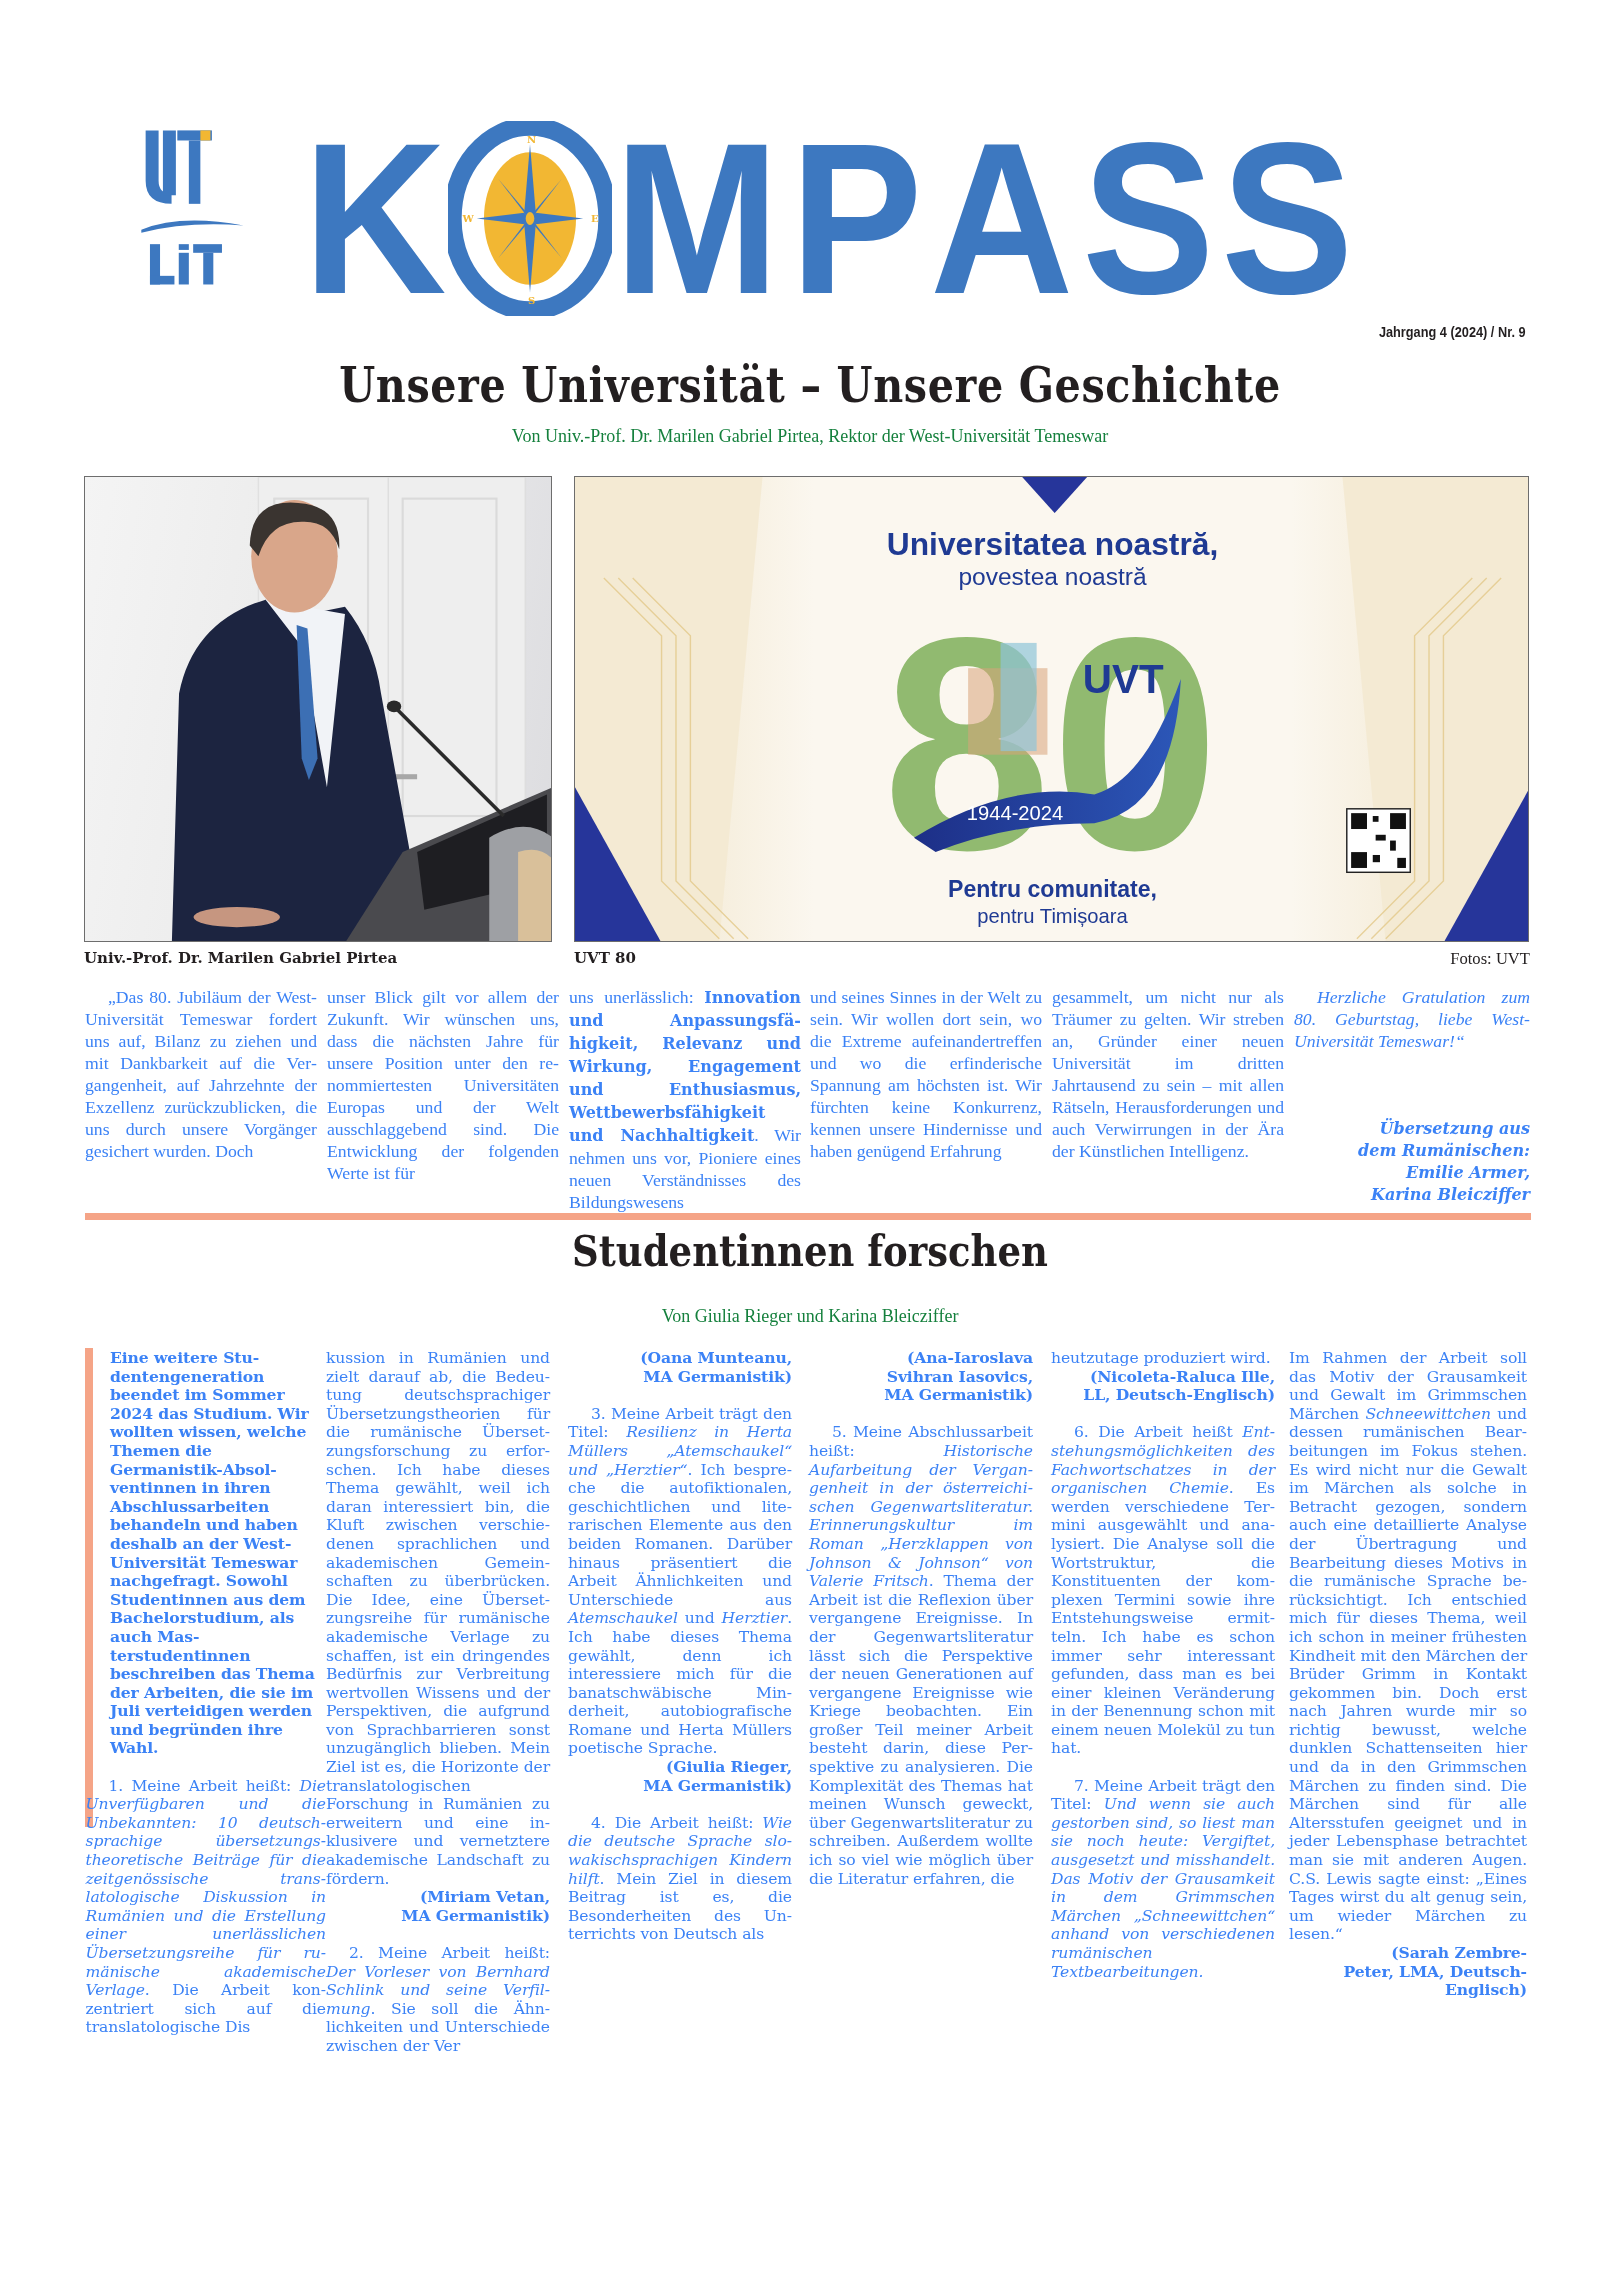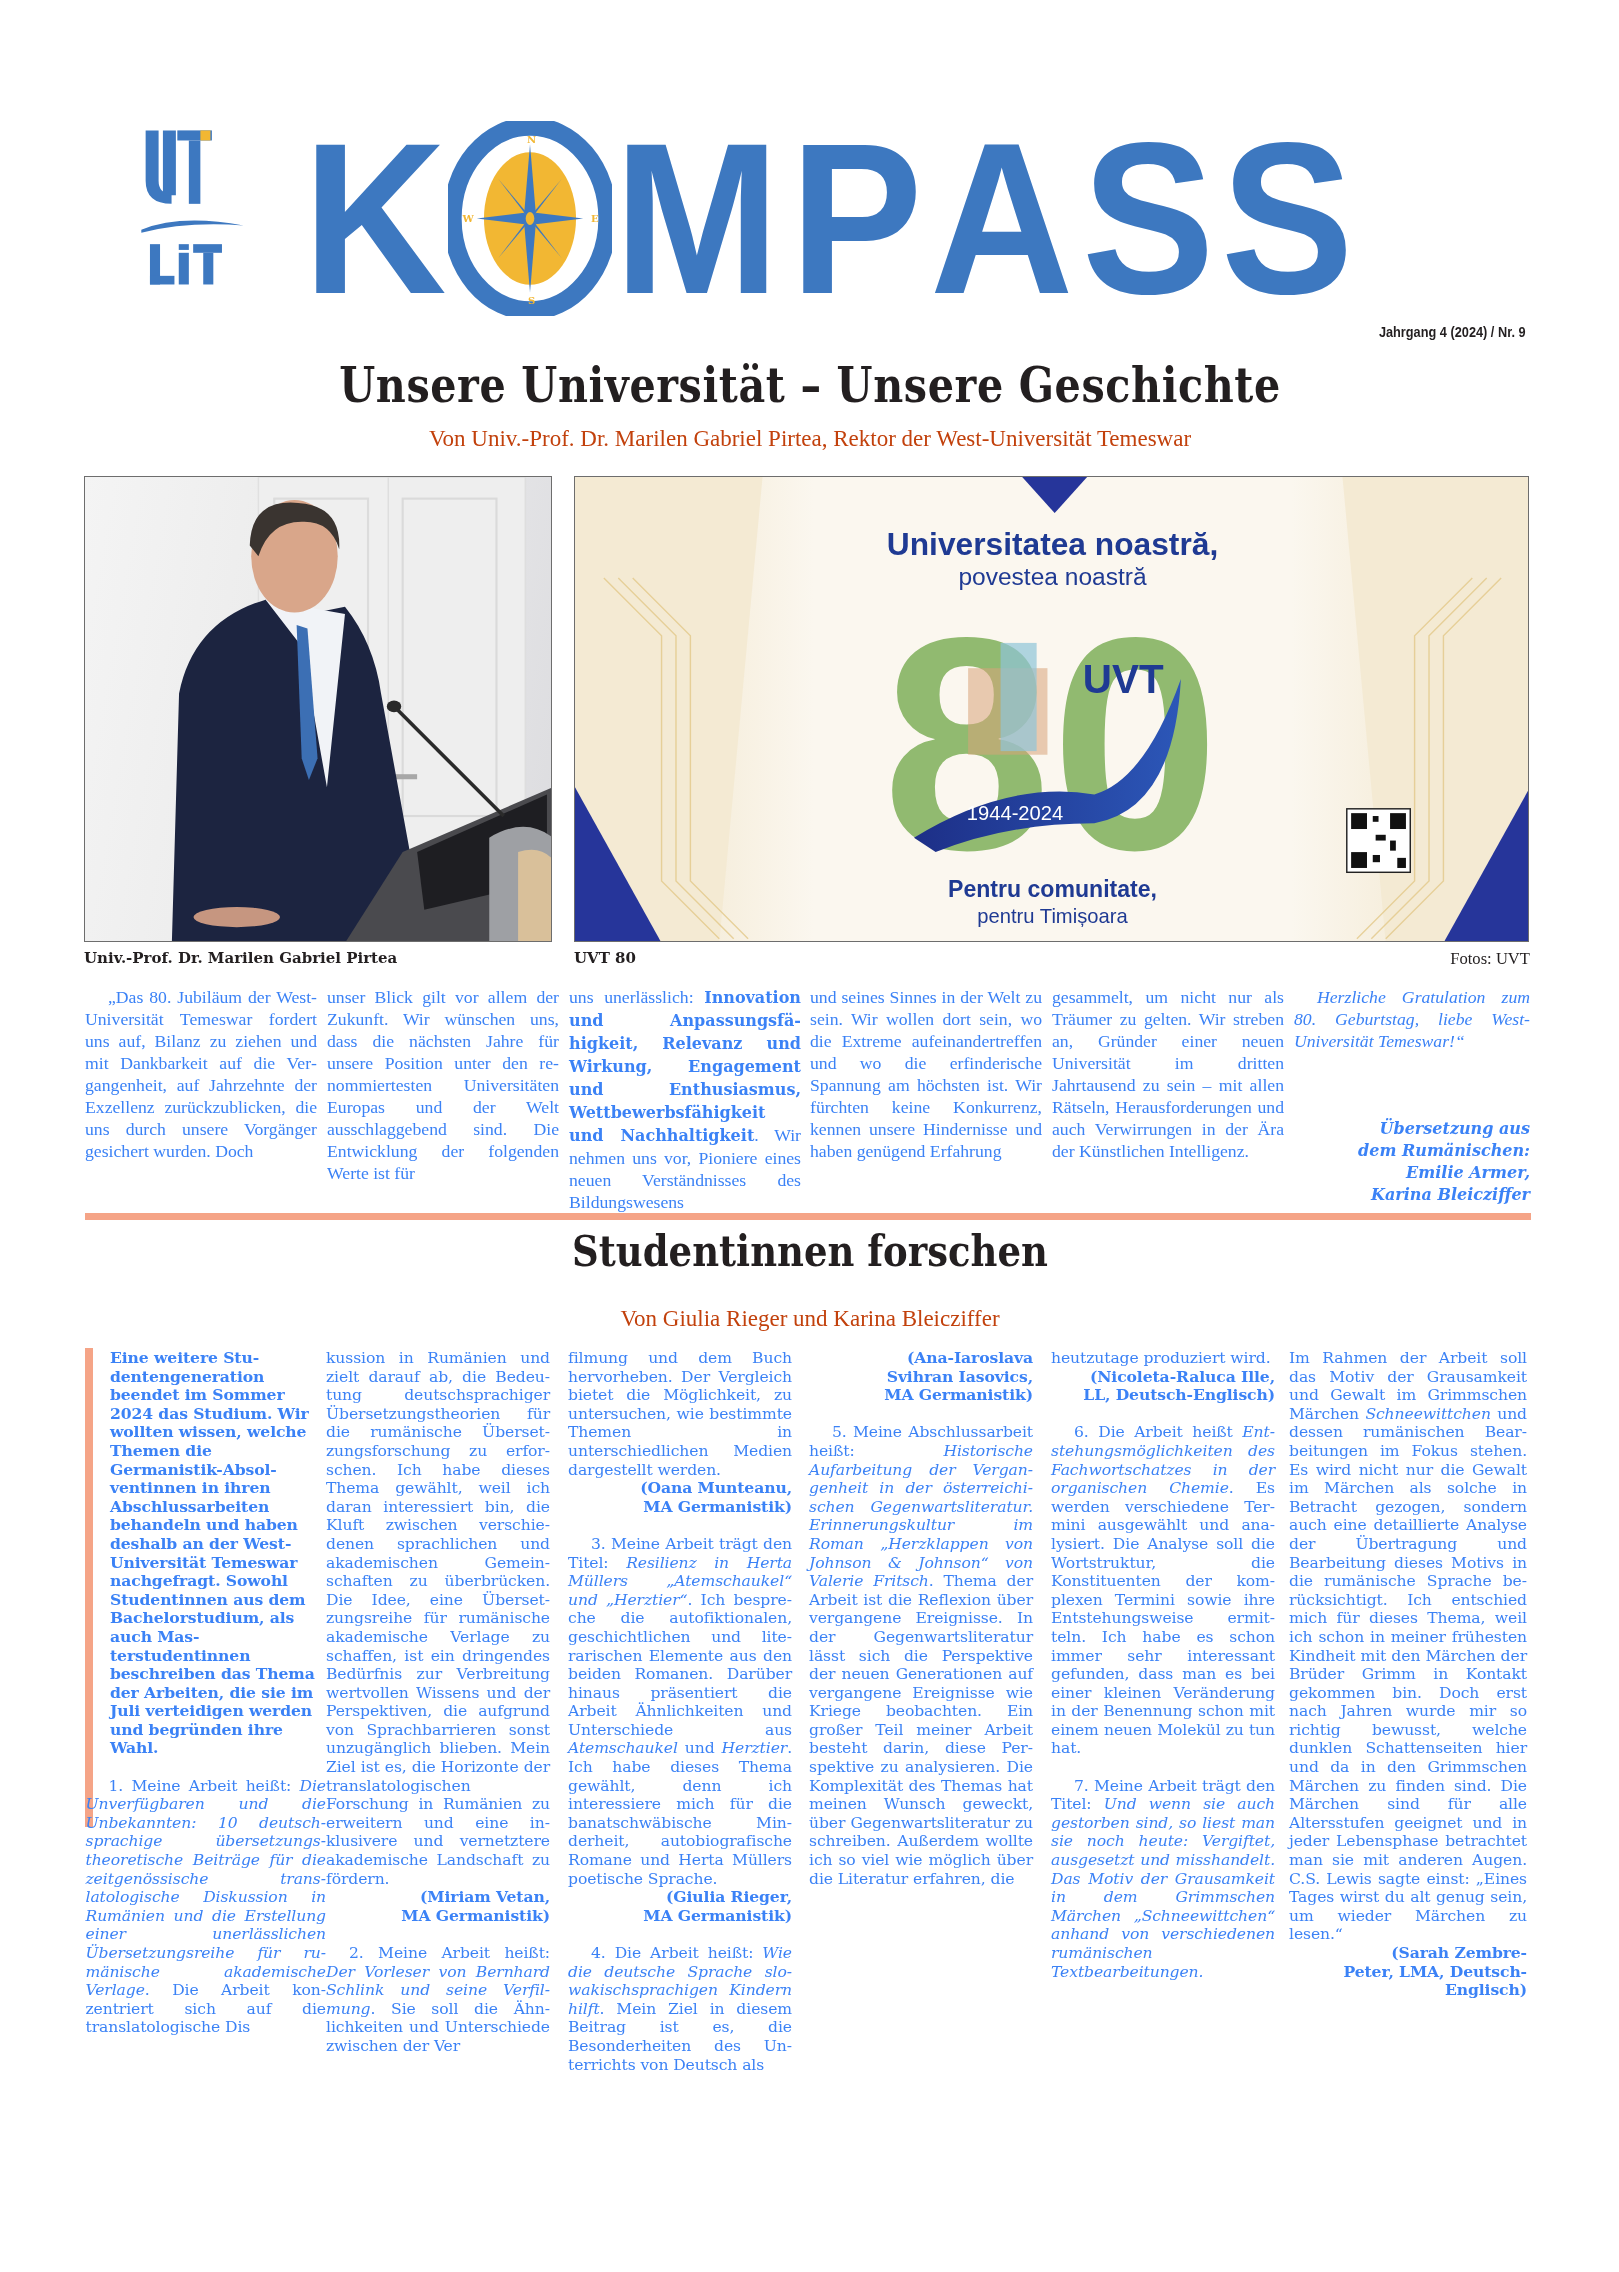--- a/index.html
+++ b/index.html
@@ -14,21 +14,21 @@
   .kompass-word .letter { display: inline-block; transform: scaleX(0.92); transform-origin: left center; }
   .compass-o { position: relative; display: inline-block; width: 164px; height: 195px; margin: 0 2.9px 0 -7.2px; vertical-align: middle; }
   .issue-line { position: absolute; right: 94px; top: 323px; font-family: "Liberation Sans", sans-serif; font-weight: 700;
     font-size: 15px; color: #231f20; transform: scaleX(0.85); transform-origin: right center; }
 
   
   .headline { position: absolute; left: 0; width: 1620px; text-align: center; font-family: "DejaVu Serif", serif;
     font-weight: 700; color: #231f20; transform: scaleX(0.86); }
   .h1 { top: 357px; font-size: 48px; letter-spacing: 0.7px; }
   .byline { position: absolute; left: 0; width: 1620px; text-align: center; font-family: "Liberation Serif", serif;
-    font-size: 23px; color: #c2410c; }
+    font-size: 18px; color: #15803d; }
   .by1 { top: 426px; }
 
   
   .photo { position: absolute; border: 1.4px solid #6d6d6d; overflow: hidden; }
   .photo-rektor { left: 84px; top: 476px; width: 468px; height: 466px; background: linear-gradient(100deg, #f4f4f4 0%, #ececec 40%, #e6e6e8 70%, #dcdcdf 100%); }
   .photo-poster { left: 574px; top: 476px; width: 955px; height: 466px; background: #e5e5e5; }
 
   .caption { position: absolute; font-family: "DejaVu Serif", serif; font-size: 15px; color: #231f20; }
   .cap-left { left: 84px; top: 949px; font-weight: 700; }
   .cap-mid { left: 574px; top: 949px; font-weight: 700; }
@@ -252,21 +252,20 @@
     <div>(Miriam Vetan,</div>
     <div>MA Germanistik)</div>
   </div>
   <div class="gap"></div>
   <p class="indent">
     <span>2. Meine Arbeit heißt: </span><span class="it">Der Vorleser von Bernhard Schlink und seine Verfil­mung</span><span>. Sie soll die Ähn­lichkeiten und Unter­schiede zwischen der Ver­</span>
   </p>
 </div>
 
 <div class="col a2 a2c3">
-  <p>filmung und dem Buch hervorheben. Der Ver­gleich bietet die Möglich­keit, zu untersuchen, wie bestimmte Themen in unterschiedlichen Medi­en dargestellt werden.</p>
   <div class="author">
     <div>(Oana Munteanu,</div>
     <div>MA Germanistik)</div>
   </div>
   <div class="gap"></div>
   <p class="indent">
     <span>3. Meine Arbeit trägt den Titel: </span><span class="it">Resilienz in Her­ta Müllers „Atemschaukel“ und „Herztier“</span><span>. Ich bespre­che die autofiktionalen, geschichtlichen und lite­rarischen Elemente aus den beiden Romanen. Darüber hinaus präsen­tiert die Arbeit Ähnlich­keiten und Unterschiede aus </span><span class="it">Atemschaukel</span><span> und </span><span class="it">Herztier</span><span>. Ich habe dieses Thema gewählt, denn ich interessiere mich für die banatschwäbische Min­derheit, autobiografische Romane und Herta Mül­lers poetische Sprache.</span>
   </p>
   <div class="author">
     <div>(Giulia Rieger,</div>

